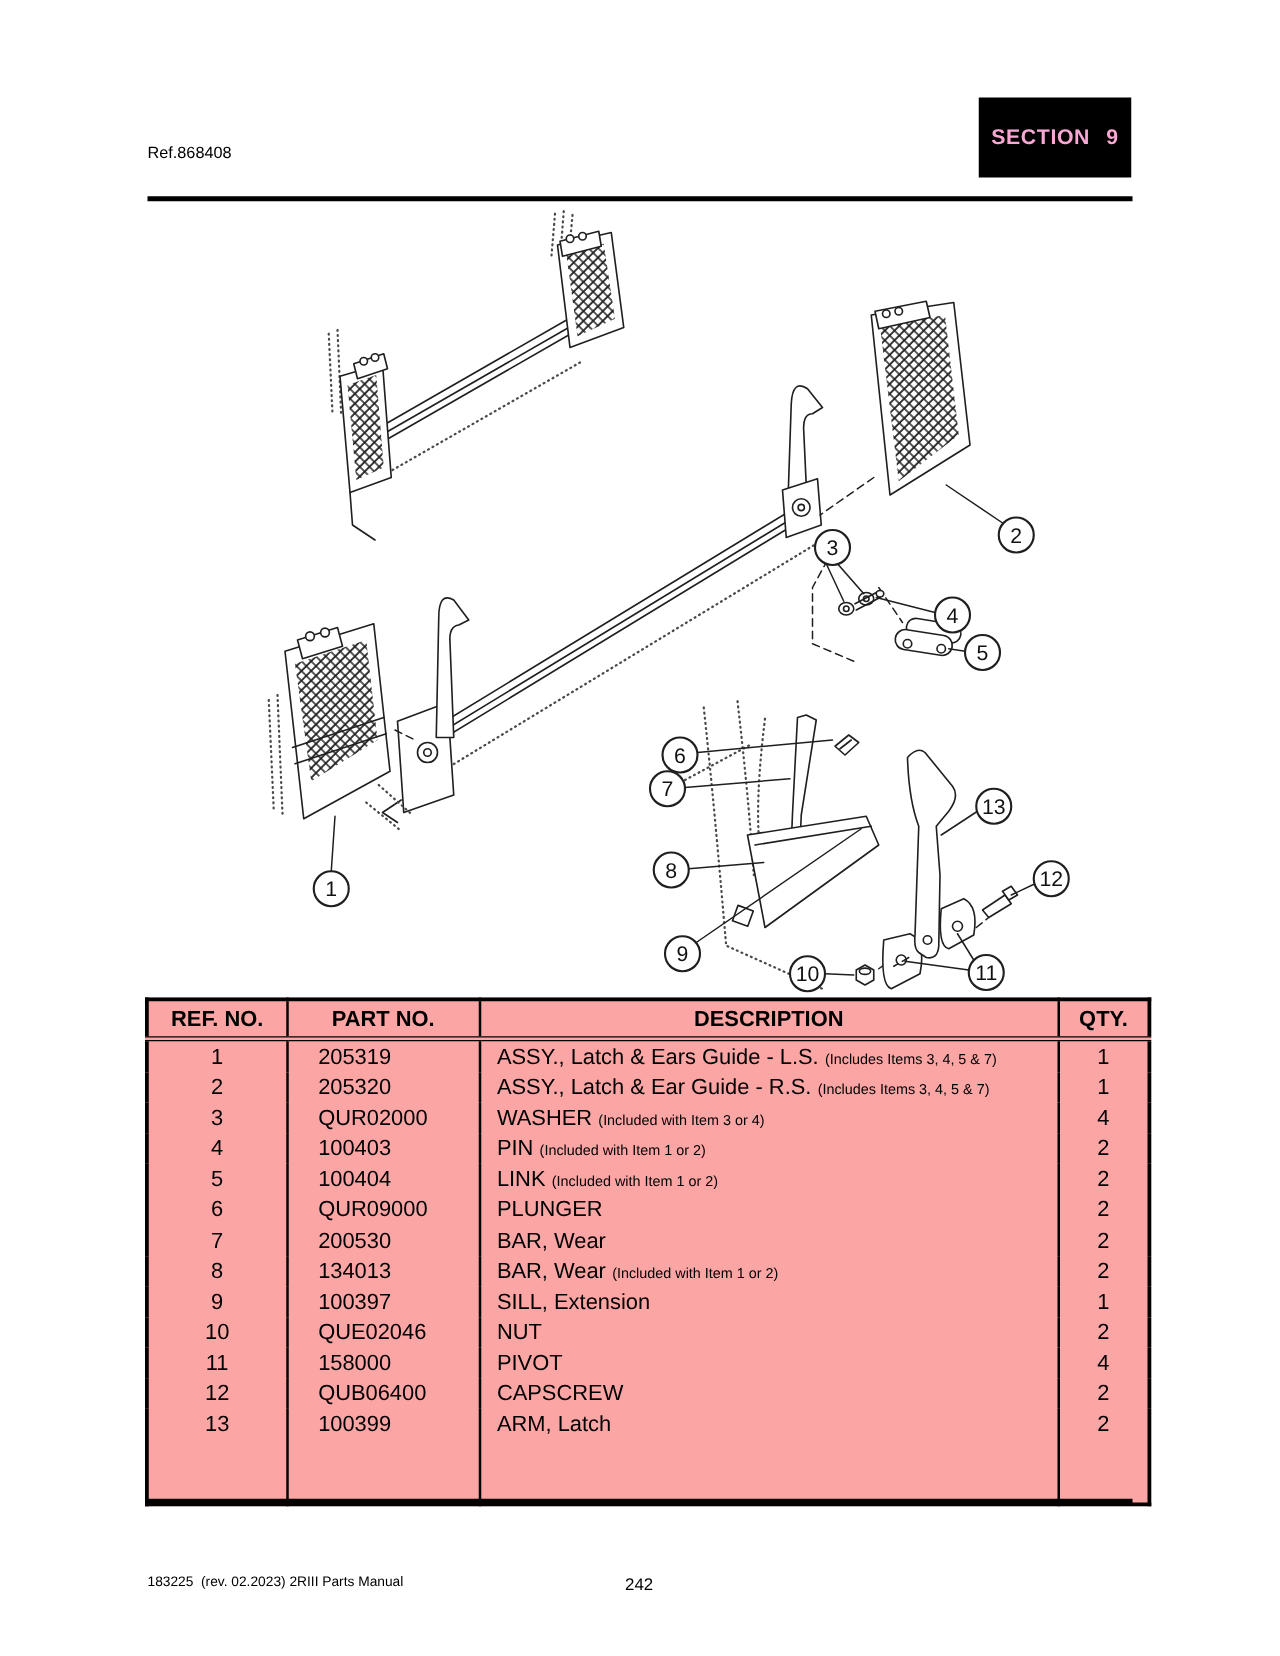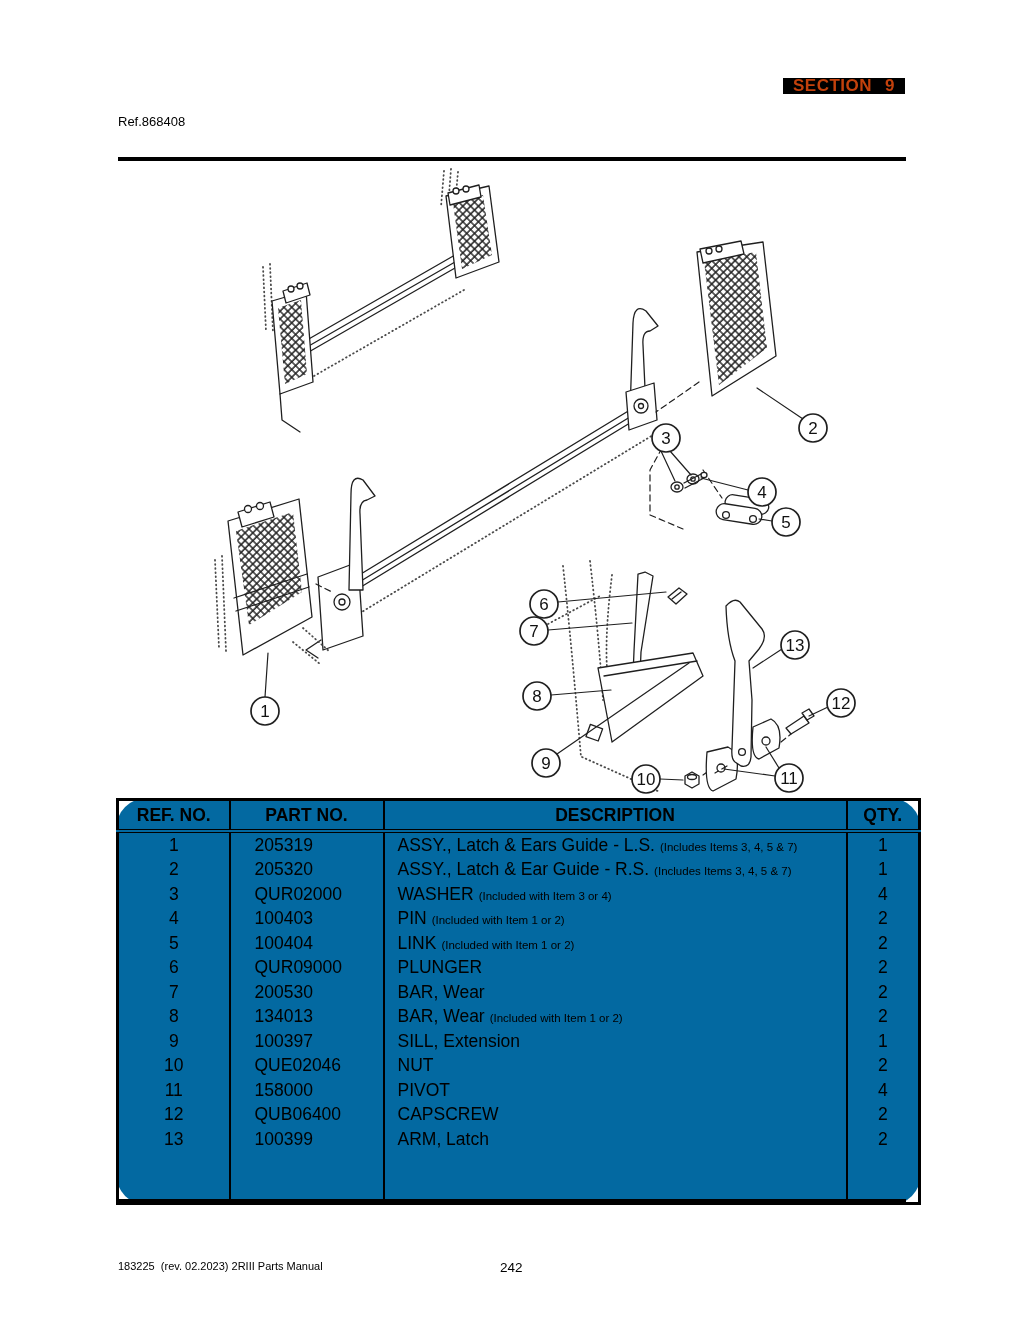--- a/index.html
+++ b/index.html
@@ -1,22 +1,22 @@
 <!DOCTYPE html>
 <html><head>
 <meta charset="utf-8">
 <style>
   html,body{margin:0;padding:0;background:#e8e8e8;}
   .page{position:relative;width:1024px;height:1325px;background:#ffffff;margin:0 auto;
         font-family:"Liberation Sans", sans-serif;color:#000;overflow:hidden;}
   .abs{position:absolute;}
   .ref{left:118px;top:114px;font-size:13px;}
-  .section-box{left:783px;top:78px;width:102px;height:16px;background:#000;color:#c2410c;
+  .section-box{left:783px;top:78px;width:102px;height:40px;background:#000;color:#f9a8d4;
                display:flex;align-items:center;justify-content:space-between;
-               padding:0 10px;font-weight:bold;font-size:17px;letter-spacing:.5px;}
+               padding:12px 10px;font-weight:bold;font-size:17px;letter-spacing:.5px;}
   .title-block{right:118px;top:110px;text-align:right;white-space:nowrap;}
   .title{font-size:29px;font-weight:bold;letter-spacing:.2px;}
   .subtitle{font-size:13.5px;font-weight:bold;margin-left:4px;}
   .rule{left:118px;width:788px;height:4px;background:#000;}
   .top-rule{top:157px;}
   .bottom-rule{top:1199px;}
   .diagram{left:0;top:165px;width:1024px;height:640px;}
   
   .diagram path,.diagram line,.diagram polyline,.diagram polygon,.diagram circle,
   .diagram ellipse,.diagram rect{stroke:#1f1f1f;fill:none;stroke-width:1.3;
@@ -24,21 +24,21 @@
   .diagram .fw{fill:#fff;}
   .diagram .hx{fill:url(#hatch);stroke:none;}
   .diagram .dash{stroke-dasharray:6 4;stroke-width:1.2;}
   .diagram .dot{stroke-dasharray:.7 3.4;stroke-width:1.8;stroke:#4a4a4a;}
   .diagram .ldr{stroke-width:1.2;}
   .diagram .callout circle{fill:#fff;stroke:#1f1f1f;stroke-width:1.7;}
   .diagram .callout text{fill:#111;stroke:none;font-size:17px;
       font-family:"Liberation Sans",sans-serif;text-anchor:middle;}
   
   .parts-table{left:116px;top:798px;width:802px;border-collapse:collapse;
-               table-layout:fixed;background:#0369a1;border-radius:31px;}
+               table-layout:fixed;background:#fca5a5;}
   .parts-table, .parts-table th, .parts-table td{border-color:#000;}
   .parts-table{border:3px solid #000;}
   .parts-table th{border-left:2px solid #000;border-bottom:4px double #000;
       height:28px;font-size:17.5px;font-weight:bold;text-align:center;padding:0;}
   .parts-table th:first-child{border-left:none;}
   .parts-table td{border-left:2px solid #000;height:24.5px;padding:0;
       font-size:17.5px;line-height:1;vertical-align:middle;overflow:hidden;
       white-space:nowrap;}
   .parts-table td:first-child{border-left:none;text-align:center;}
   .parts-table td.part{padding-left:24px;}

